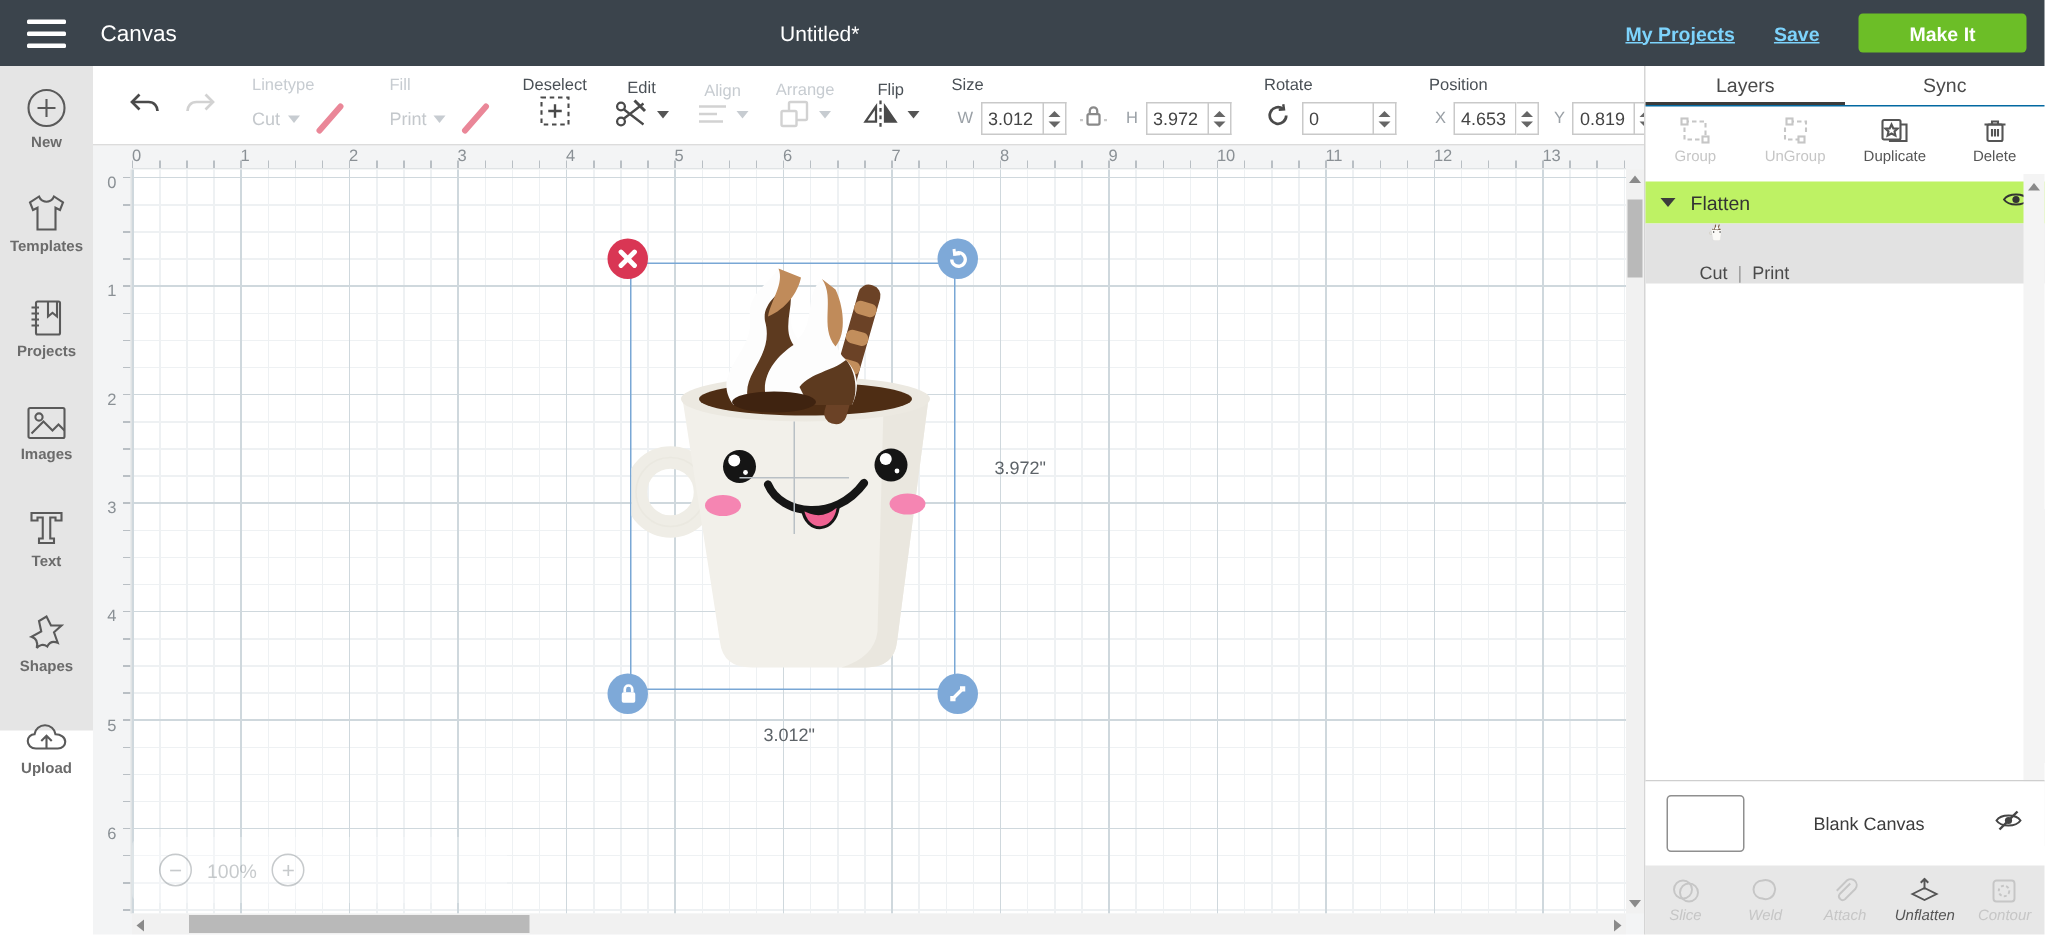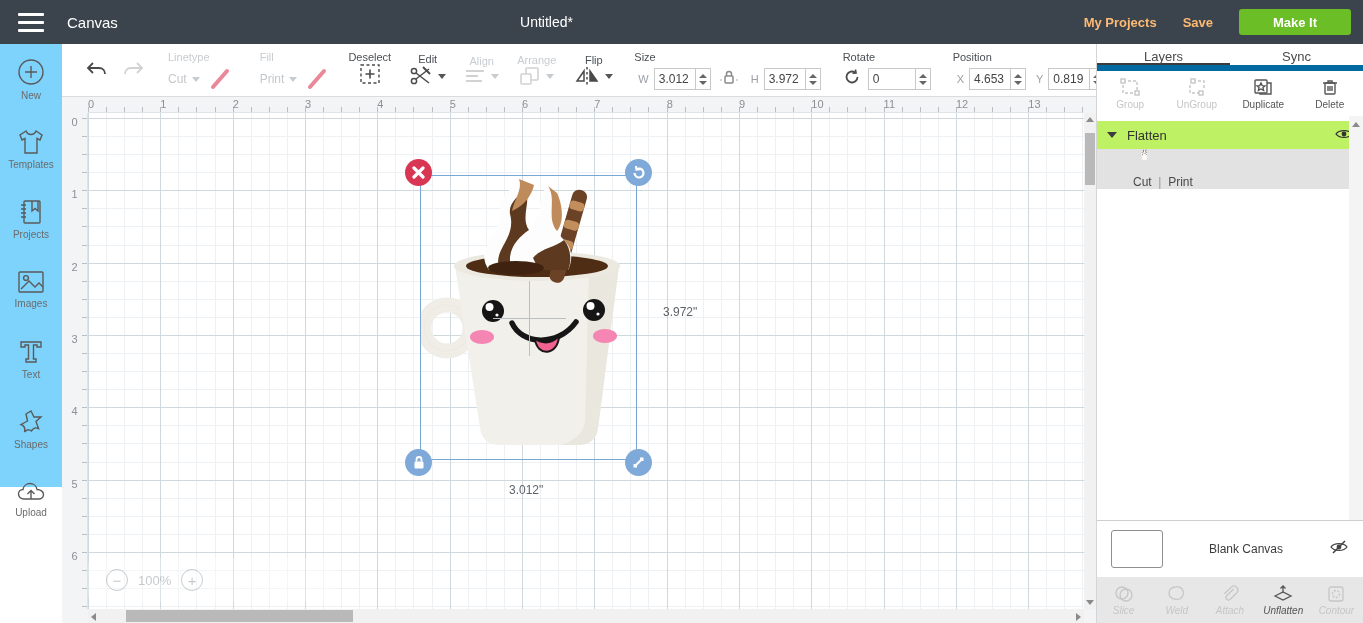--- a/index.html
+++ b/index.html
@@ -5,21 +5,21 @@
   * { margin:0; padding:0; box-sizing:border-box; }
   html,body { width:1363px; height:623px; overflow:hidden; font-family:"Liberation Sans", sans-serif; background:#fff; }
 
   
   .header { position:absolute; left:0; top:0; width:1363px; height:44px; background:#3b444c; display:flex; align-items:center; z-index:50; }
   .hamburger { width:62px; height:44px; display:flex; flex-direction:column; justify-content:center; align-items:center; gap:5px; cursor:pointer; }
   .hamburger span { display:block; width:26px; height:3px; background:#fff; border-radius:1px; }
   .app-title { color:#fff; font-size:15px; margin-left:5px; }
   .doc-title { position:absolute; left:0; right:270px; text-align:center; color:#fff; font-size:14px; pointer-events:none; }
   .header-right { margin-left:auto; display:flex; align-items:center; gap:26px; padding-right:12px; }
-  .header-link { color:#fdba74; font-size:13px; font-weight:bold; cursor:pointer; }
+  .header-link { color:#7dd3fc; font-size:13px; font-weight:bold; cursor:pointer;text-decoration:underline; }
   .make-it { background:#6cbe27; color:#fff; font-size:13px; font-weight:bold; border:none; border-radius:3px; width:112px; height:26px; cursor:pointer; }
 
   
   .toolbar { position:absolute; left:62px; top:44px; width:1034px; height:53px; background:#fff; border-bottom:1px solid #dcdcdc; display:flex; align-items:stretch; z-index:40; }
   .tgroup { display:flex; align-items:center; padding:0 10px; }
   .tsep { width:1px; background:#e3e3e3; margin:8px 0; }
   .tool-col { display:flex; flex-direction:column; align-items:center; justify-content:center; gap:0; padding:0 9px; cursor:pointer; }
   .tool-label { font-size:11px; color:#4a5056; }
   .tool-label.dim, .dim { color:#c7ccd1 !important; }
   .field-label { font-size:11px; color:#4a5056; position:absolute; top:7px; left:12px; }
@@ -29,21 +29,21 @@
   .spin { width:15px; height:22px; border:1px solid #c9c9c9; border-left:none; display:flex; flex-direction:column; align-items:center; justify-content:center; gap:3px; cursor:pointer; background:#fff; }
   .spin i { display:block; width:0; height:0; border-left:4px solid transparent; border-right:4px solid transparent; }
   .spin .up { border-bottom:4px solid #666; }
   .spin .dn { border-top:4px solid #666; }
   .caret { width:0; height:0; border-left:4px solid transparent; border-right:4px solid transparent; border-top:5px solid #555; margin-left:5px; }
   .caret.dim2 { border-top-color:#c7ccd1; }
   .dd-value { font-size:12px; color:#c4c8cc; }
   .slash-swatch { width:24px; height:24px; margin-left:8px; cursor:pointer; }
 
   
-  .sidebar { position:absolute; left:0; top:44px; width:62px; height:443px; background:#7dd3fc; z-index:45; }
+  .sidebar { position:absolute; left:0; top:44px; width:62px; height:443px; background:#e5e5e5; z-index:45;font-weight:bold; }
   .side-item { height:70px; display:flex; flex-direction:column; align-items:center; justify-content:center; gap:3px; cursor:pointer; }
   .side-item svg { display:block; }
   .side-label { font-size:10px; color:#6b6b6b; }
 
   
   .canvas-area { position:absolute; left:62px; top:97px; width:1034px; height:526px; background:#f3f4f5; overflow:hidden; }
   .h-ruler { position:absolute; left:26px; top:0; right:12px; height:16px; background:#f3f4f5; display:flex;
     background-image:repeating-linear-gradient(to right,#b9bfc4 0 1px,transparent 1px 18.08px);
     background-size:100% 5px; background-position:0 bottom; background-repeat:no-repeat; border-bottom:1px solid #e0e3e5; }
   .h-num { width:72.33px; flex:none; font-size:11px; color:#8a9095; line-height:14px; }
@@ -84,21 +84,21 @@
   .vscroll { position:absolute; right:0; top:16px; bottom:14px; width:12px; background:#f1f1f1; z-index:20; }
   .vthumb { position:absolute; top:20px; left:1px; width:10px; height:52px; background:#b9b9b9; cursor:pointer; }
   .sb-arrow { position:absolute; width:0; height:0; cursor:pointer; }
   .sb-left  { left:3px; top:4px; border-top:4px solid transparent; border-bottom:4px solid transparent; border-right:5px solid #8a8a8a; }
   .sb-right { right:3px; top:4px; border-top:4px solid transparent; border-bottom:4px solid transparent; border-left:5px solid #8a8a8a; }
   .sb-up    { left:2px; top:4px; border-left:4px solid transparent; border-right:4px solid transparent; border-bottom:5px solid #8a8a8a; }
   .sb-down  { left:2px; bottom:4px; border-left:4px solid transparent; border-right:4px solid transparent; border-top:5px solid #8a8a8a; }
 
   
   .panel { position:absolute; left:1096px; top:44px; width:267px; height:579px; background:#fff; border-left:1px solid #d5d5d5; z-index:40; }
-  .tabs { display:flex; height:27px; border-bottom:6px solid #0369a1;justify-content:center; }
+  .tabs { display:flex; height:27px; border-bottom:1px solid #0369a1;justify-content:center; }
   .tab { flex:1; text-align:center; font-size:13px; color:#4a4a4a; line-height:26px; cursor:pointer; }
   .tab.active { border-bottom:2px solid #3c3c3c; }
   .panel-actions { display:flex; height:44px; align-items:center; }
   .pa-btn { flex:1; display:flex; flex-direction:column; align-items:center; gap:2px; cursor:pointer; }
   .pa-btn .lbl { font-size:10px; }
   .pa-btn.on .lbl { color:#555; } .pa-btn.on svg { stroke:#555; }
   .pa-btn.off .lbl { color:#c6c6c6; } .pa-btn.off svg { stroke:#c6c6c6; }
   .layer-group-hd { margin-top:6px; height:28px; background:#bef264; display:flex; align-items:center; padding:0 10px; cursor:pointer; }
   .tri-down { width:0; height:0; border-left:5px solid transparent; border-right:5px solid transparent; border-top:6px solid #3c3c3c; margin-right:10px; }
   .group-name { font-size:13px; color:#333; flex:1; }

